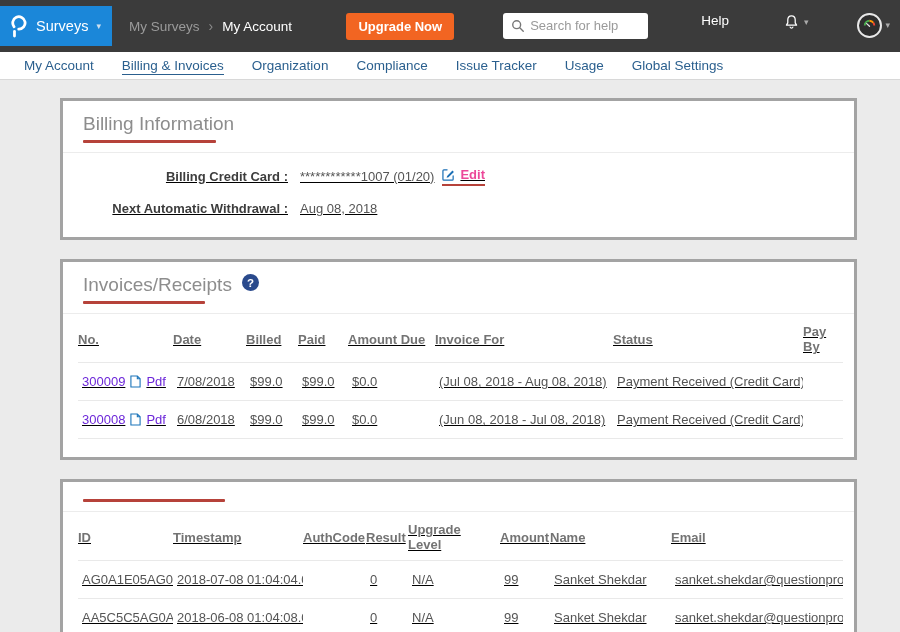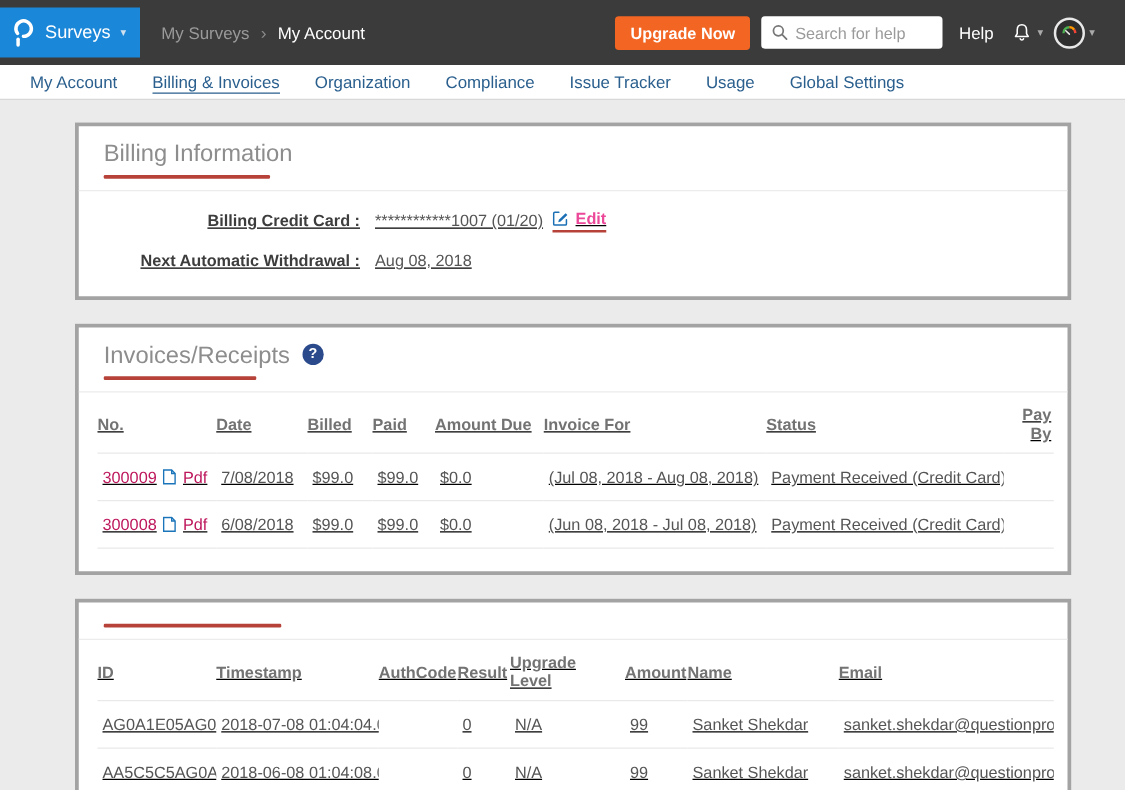--- a/index.html
+++ b/index.html
@@ -16,21 +16,21 @@
   .brand {
     width:112px; height:40px; background:#1b87d9; color:#fff;
     display:flex; align-items:center; justify-content:center; gap:8px; cursor:pointer; flex:none;
   }
   .brand-name { font-size:14.5px; }
   .caret { font-size:9px; color:#cfe0ef; line-height:1; }
   .breadcrumb { margin-left:17px; display:flex; align-items:center; gap:9px; font-size:13.5px; }
   .bc-parent { color:#9a9a9a; cursor:pointer; }
   .bc-sep { color:#8b8b8b; font-size:14px; }
   .bc-current { color:#ffffff; }
-  .topbar-right { margin-left:auto; display:flex; align-items:center; padding-right:24px; }
+  .topbar-right { margin-left:auto; display:flex; align-items:flex-start; padding-right:10px;gap:40px; }
   .upgrade-btn {
     background:#f26522; color:#fff; border:none; border-radius:3px;
     font-weight:bold; font-size:13px; padding:6px 12px; cursor:pointer;
     font-family:"Liberation Sans", sans-serif;
   }
   .search-wrap { position:relative; margin-left:9px; }
   .search-wrap svg { position:absolute; left:8px; top:6px; }
   .search-input {
     width:145px; height:26px; border:none; border-radius:3px;
     padding:0 8px 0 27px; font-size:13px; color:#444;
@@ -82,22 +82,22 @@
     color:#ec4899; font-weight:bold; border-bottom:2px solid #b6423a;
     padding-bottom:2px; cursor:pointer;
   }
 
   
   .tbl-wrap { padding:0 15px 18px; }
   table { width:100%; border-collapse:collapse; table-layout:fixed; font-size:13px; }
   th { text-align:left; font-size:13px; font-weight:bold; color:#737373; padding:10px 4px 8px 0; }
   td { padding:11px 4px; color:#555; border-top:1px solid #e9e9e9; overflow:hidden; white-space:nowrap; }
   tbody tr:last-child td { border-bottom:1px solid #e9e9e9; }
-  th.right, td.right { text-align:right; padding-right:2px; }
-  a.blue-link { color:#be185d; text-decoration:none; cursor:pointer; }
+  th.right, td.right { text-align:left; padding-right:2px; }
+  a.blue-link { color:#6d28d9; text-decoration:none; cursor:pointer; }
   .no-cell { display:flex; align-items:center; gap:5px; }
 </style>
 </head>
 <body>
 
 <header class="topbar">
   <div class="brand">
     <svg width="17" height="24" viewBox="0 0 22 30">
       <path d="M4 16 A 8 8 0 1 1 10 19" fill="none" stroke="#fff" stroke-width="3.6" stroke-linecap="round"></path>
       <path d="M4.5 22 L4.5 28" fill="none" stroke="#fff" stroke-width="3.6" stroke-linecap="round"></path>

